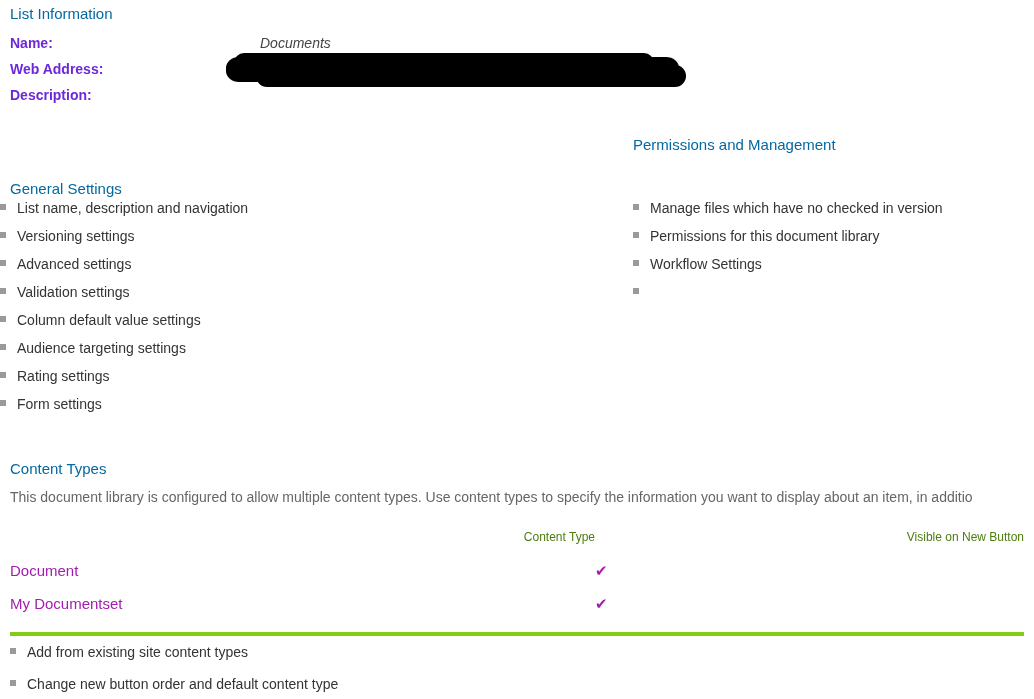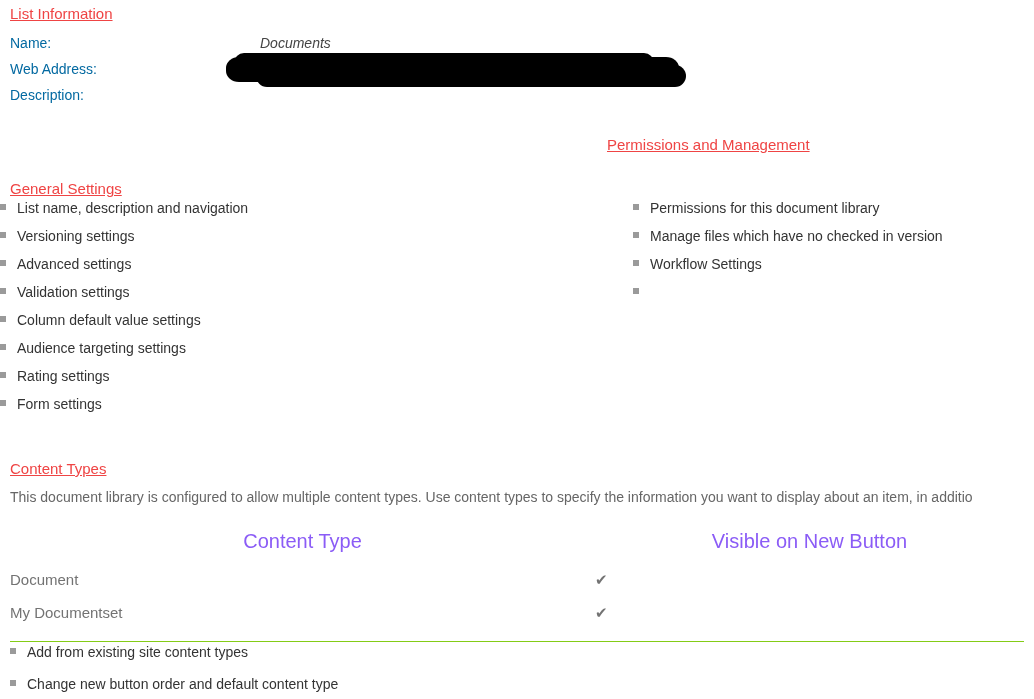--- a/index.html
+++ b/index.html
@@ -20,23 +20,22 @@
   .page {
     position: relative;
     width: 1034px;
     height: 699px;
     padding: 0;
   }
 
   
   .section-heading {
     font-size: 15px;
-    color: #ef4444;
+    color: #0369a1;
     font-weight: normal;
-    text-decoration: underline;
   }
 
   #list-info-heading {
     position: absolute;
     left: 10px;
     top: 5px;
   }
 
   .info-table {
     position: absolute;
@@ -45,22 +44,22 @@
     border-collapse: collapse;
   }
   .info-table td {
     padding: 0;
     vertical-align: top;
     font-size: 14px;
     line-height: 26px;
     white-space: nowrap;
   }
   .info-label {
-    font-weight: normal;
-    color: #0369a1;
+    font-weight: bold;
+    color: #6d28d9;
     padding-right: 20px !important;
     width: 230px;
   }
   .info-value {
     color: #444444;
     font-style: italic;
   }
 
   
   .redaction {
@@ -95,21 +94,21 @@
 
   
   #general-settings-heading {
     position: absolute;
     left: 10px;
     top: 136px;
     margin-top: 44px;
   }
   #permissions-heading {
     position: absolute;
-    left: 607px;
+    left: 633px;
     top: 136px;
   }
 
   .link-list {
     position: absolute;
     list-style: none;
     margin: 0;
     padding: 0;
   }
   #general-settings-list { left: 0; top: 197px; }
@@ -155,41 +154,41 @@
   }
 
   .ct-table {
     position: absolute;
     left: 10px;
     top: 530px;
     width: 1014px;
     border-collapse: collapse;
   }
   .ct-table th {
-    text-align: center;
+    text-align: right;
     font-weight: normal;
-    font-size: 20px;
-    color: #8b5cf6;
+    font-size: 12px;
+    color: #4d7c0f;
     padding: 0 0 12px 0;
   }
   .ct-table td {
     font-size: 15px;
-    color: #737373;
+    color: #a21caf;
     padding: 6px 0 10px 0;
     vertical-align: middle;
   }
   .ct-col-name { width: 585px; }
   .ct-col-visible { width: 429px; }
   .check {
     font-size: 19px;
     color: #222222;
     line-height: 1;
   }
   .ct-table tr.last-row td {
-    border-bottom: 1px solid #84cc16;
+    border-bottom: 4px solid #84cc16;
     padding-bottom: 20px;
   }
 
   #ct-actions {
     position: absolute;
     left: 10px;
     top: 641px;
   }
   #ct-actions li { height: 32px; }
 </style>
@@ -254,25 +253,25 @@
       <span class="bullet"></span>
       <a class="settings-link">Form settings</a>
     </li>
   </ul>
 
   <div class="section-heading" id="permissions-heading">Permissions and Management</div>
 
   <ul class="link-list" id="permissions-list">
     <li>
       <span class="bullet"></span>
+      <a class="settings-link">Manage files which have no checked in version</a>
+    </li>
+    <li>
+      <span class="bullet"></span>
       <a class="settings-link">Permissions for this document library</a>
-    </li>
-    <li>
-      <span class="bullet"></span>
-      <a class="settings-link">Manage files which have no checked in version</a>
     </li>
     <li>
       <span class="bullet"></span>
       <a class="settings-link">Workflow Settings</a>
     </li>
     <li>
       <span class="bullet"></span>
     </li>
   </ul>
 

